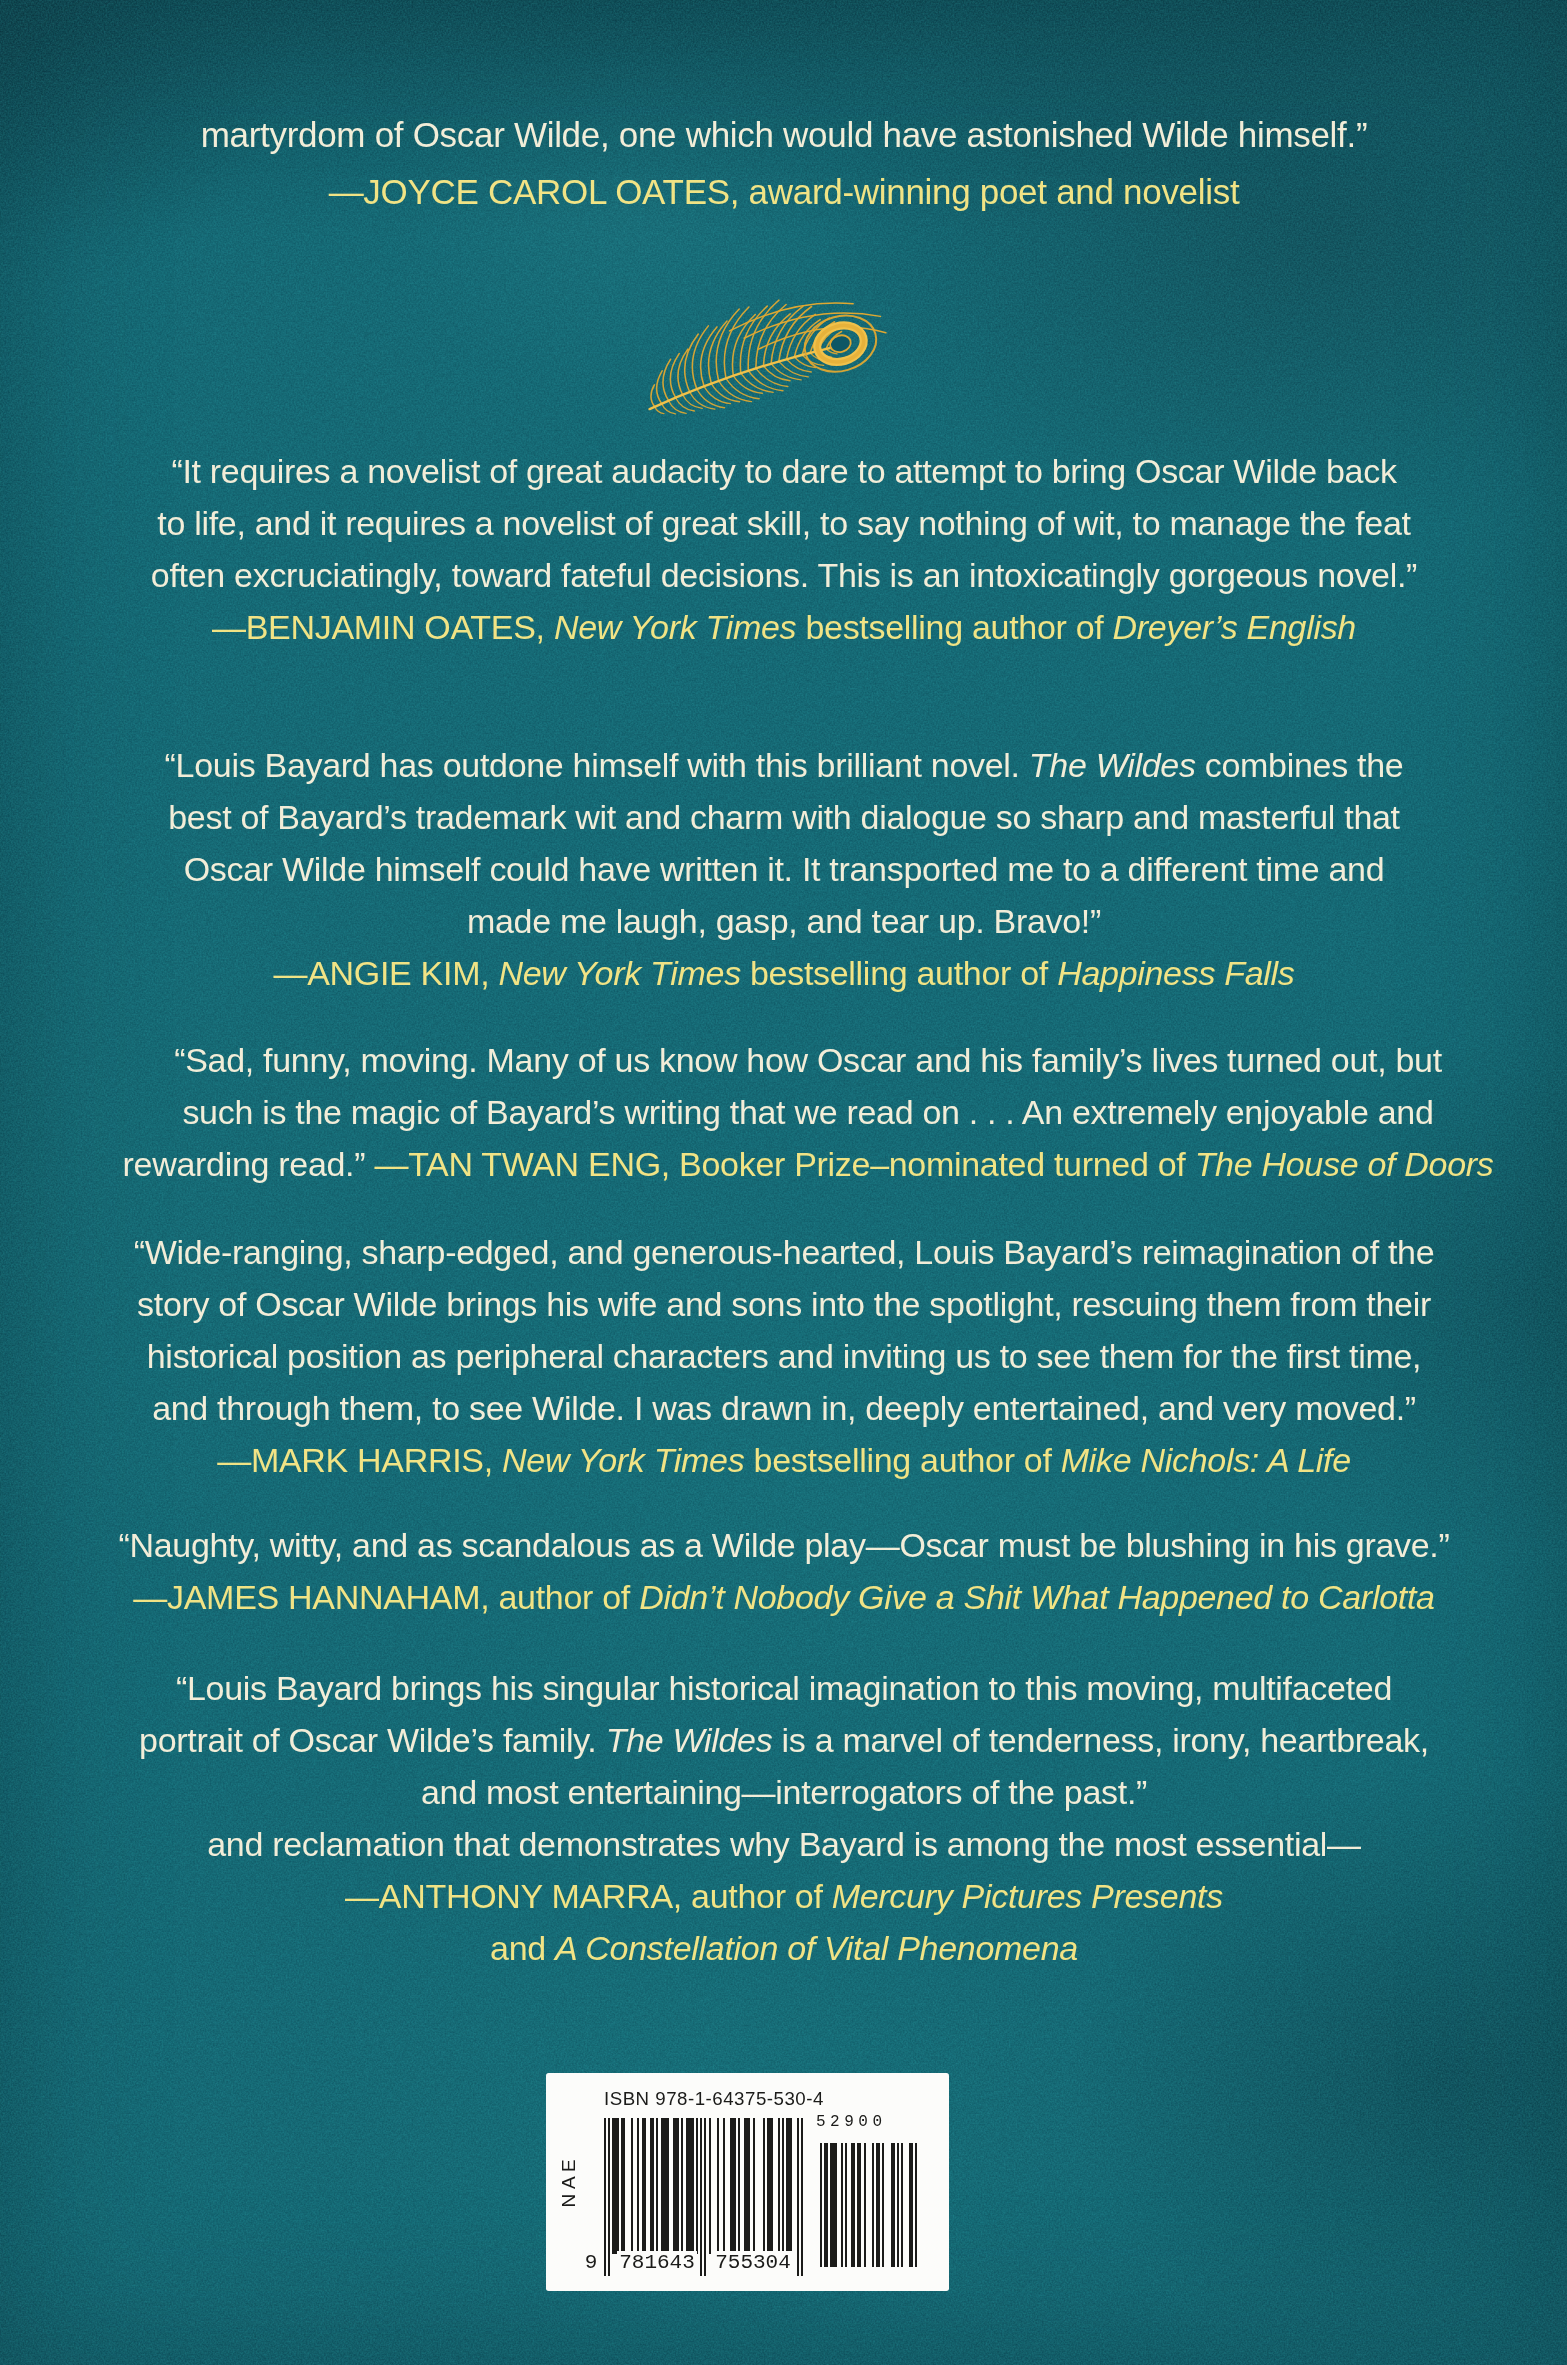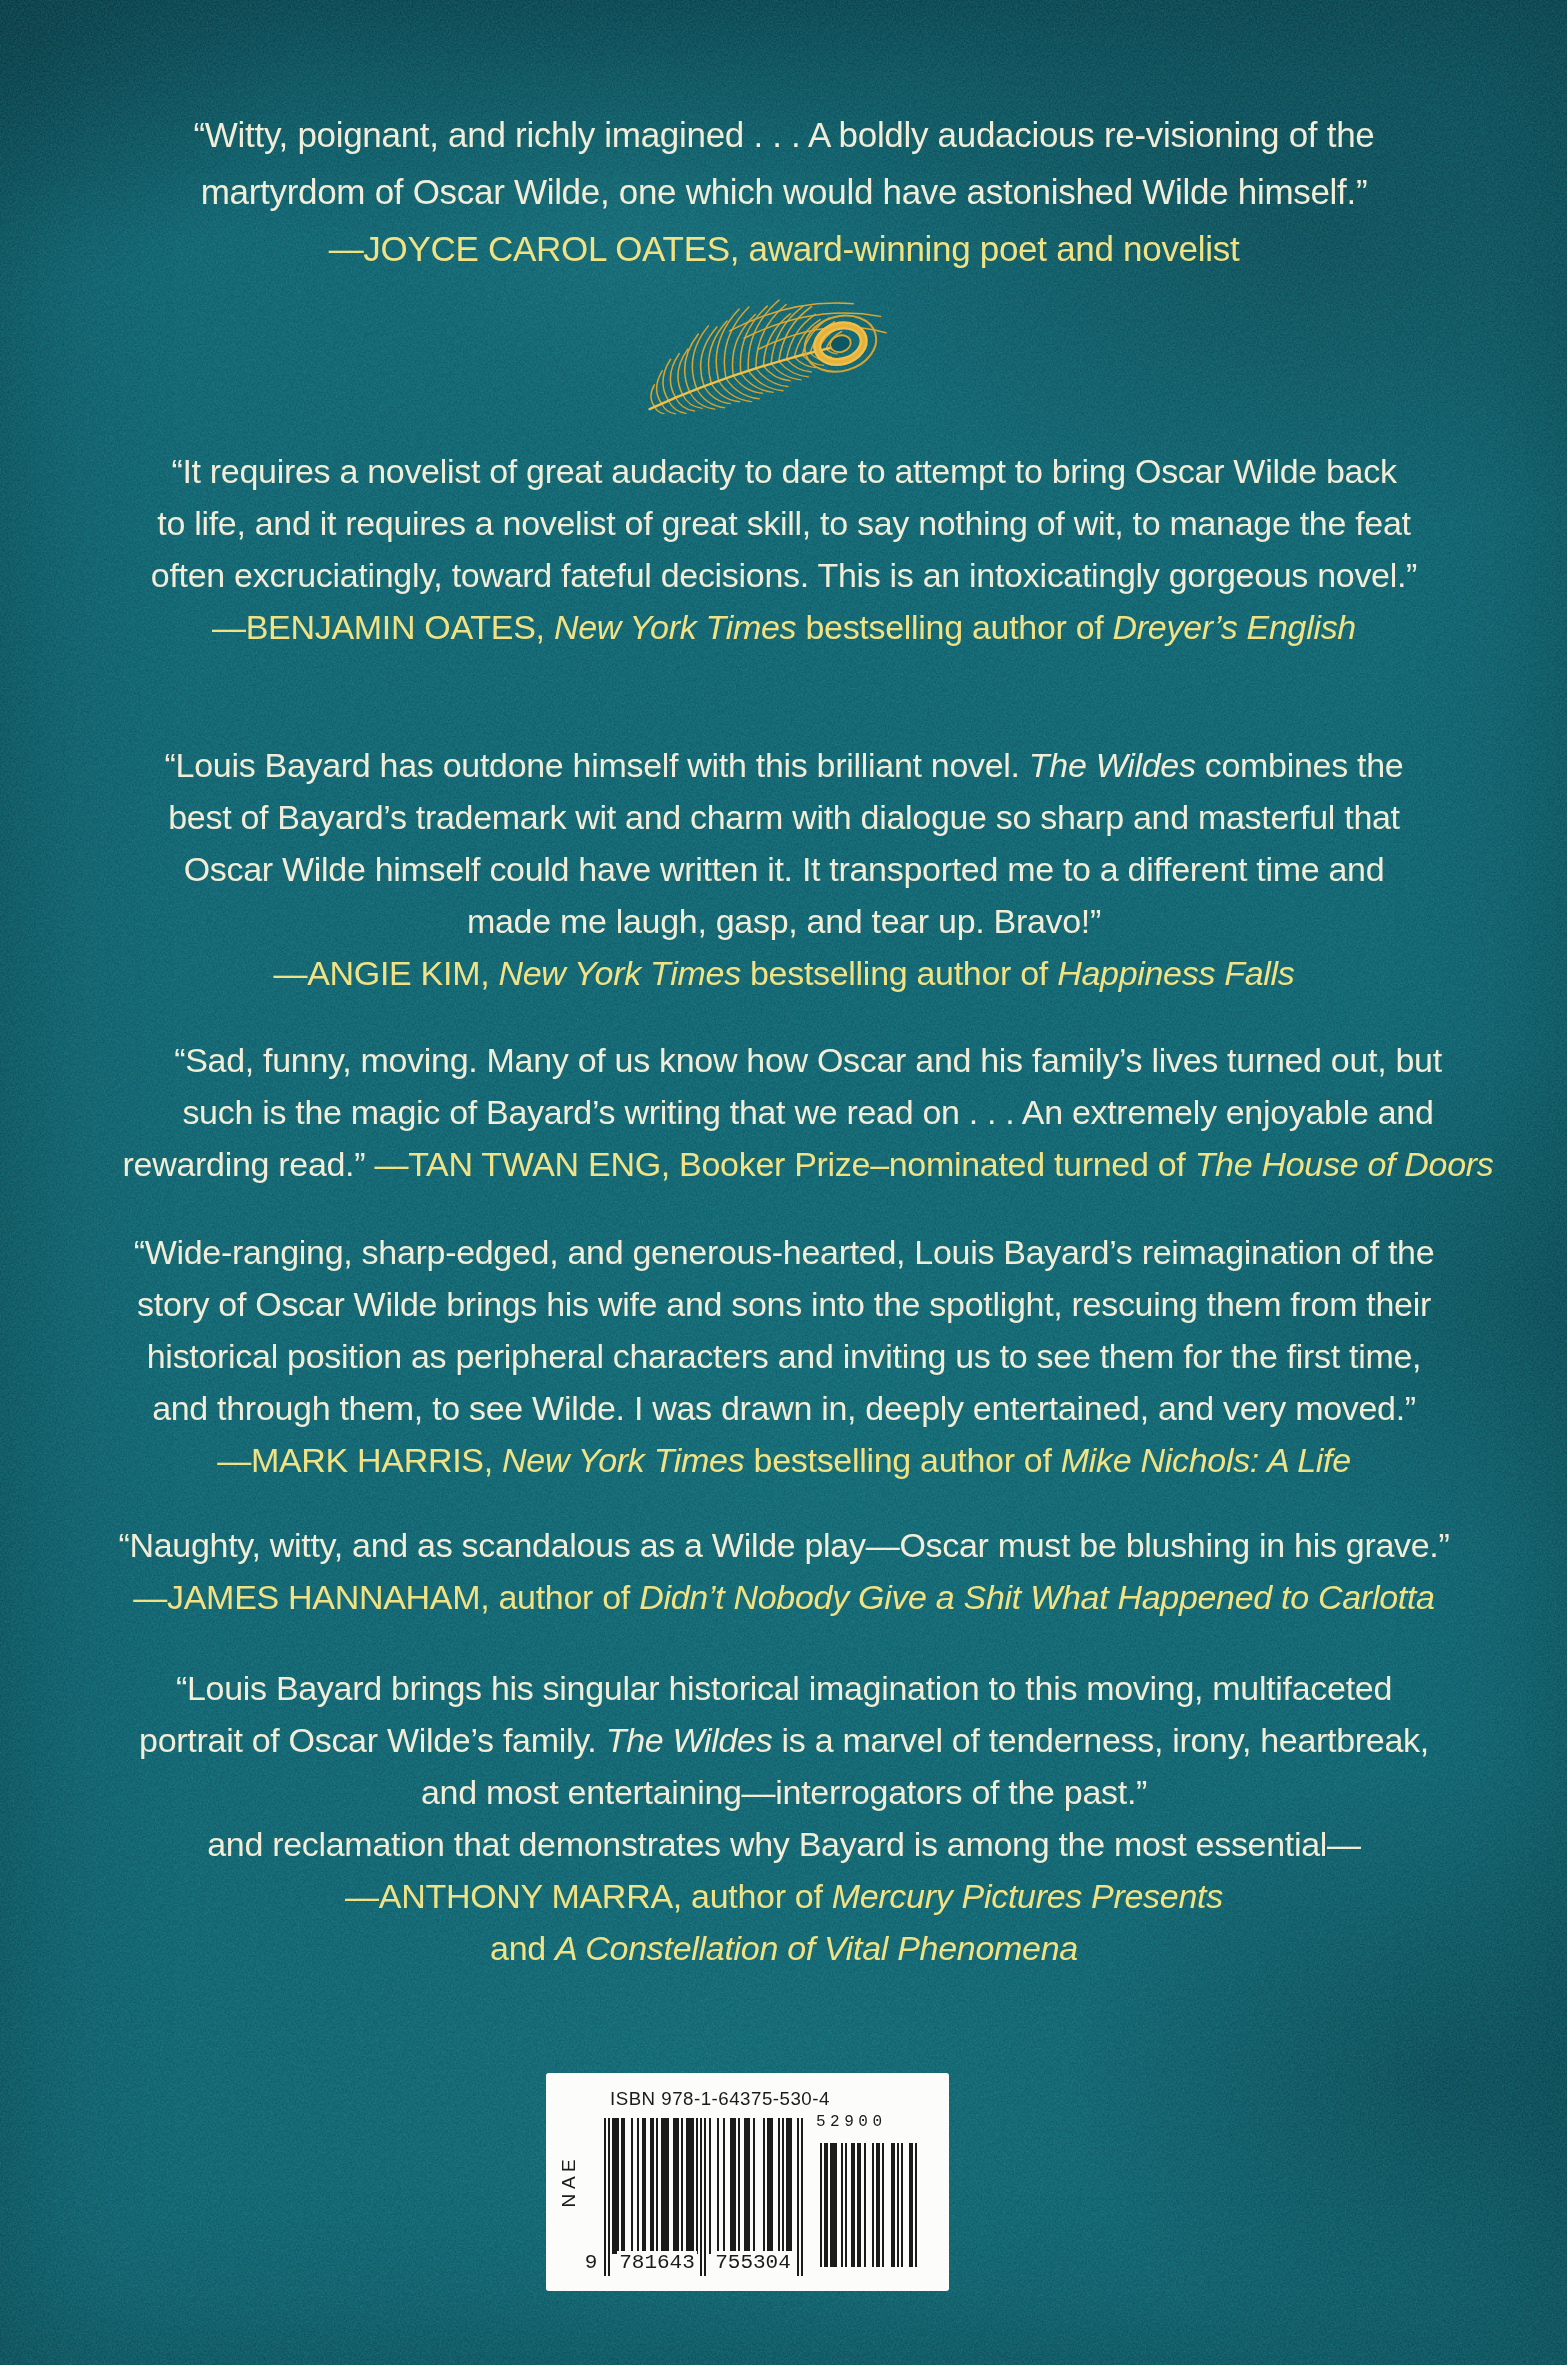--- a/index.html
+++ b/index.html
@@ -38,21 +38,21 @@
   .seg-bi{color:var(--cream,#F2EDD8);font-style:italic;}
   .seg-a{color:var(--yellow,#F1E385);}
   .seg-ai{color:var(--yellow,#F1E385);font-style:italic;}
 
   .feather{position:absolute;left:635px;top:280px;width:260px;height:151px;}
 
   .barcode-panel{
     position:absolute;left:546px;top:2073px;width:403px;height:218px;
     background:var(--panel,#FCFCFA);border-radius:2.7px;
   }
-  .isbn{position:absolute;left:64px;top:14.6px;font-size:18.7px;letter-spacing:0.5px;
+  .isbn{position:absolute;left:58px;top:14.6px;font-size:18.7px;letter-spacing:0.5px;
         color:var(--ink,#1B1B19);}
   .ean-vert{position:absolute;left:11px;top:84px;width:24px;color:var(--ink,#1B1B19);
         font-size:19px;line-height:17.3px;text-align:center;}
   .ean-vert span{display:block;transform:rotate(-90deg);height:17.3px;}
   .bars{position:absolute;}
   .bars-main{left:58px;top:45px;width:199px;height:158px;}
   .bars-addon{left:272px;top:70px;width:100px;height:124px;}
   .bars .bar{position:absolute;top:0;background:var(--ink,#1B1B19);}
   .digit{position:absolute;font-family:"Liberation Mono",monospace;color:var(--ink,#1B1B19);
          font-size:21px;line-height:24px;top:178px;background:var(--panel,#FCFCFA);text-align:center;}
@@ -77,21 +77,20 @@
   </svg>
   <svg class="texture2" width="1568" height="2366" aria-hidden="true" viewBox="0 0 1723 2600">
     <filter id="grainB">
         <feTurbulence type="fractalNoise" baseFrequency="0.12 0.2" numOctaves="3" seed="4"></feTurbulence>
       <feColorMatrix type="matrix" values="0 0 0 0 0.02  0 0 0 0 0.18  0 0 0 0 0.22  0 0 0 0.8 0"></feColorMatrix>
     </filter>
     <rect width="1723" height="2600" filter="url(#grainB)"></rect>
   </svg>
 
   <div class="quote q1">
-      <div class="qline"><span class="seg-b">“Witty, poignant, and richly imagined . . . A boldly audacious re-visioning of the</span></div>
       <div class="qline"><span class="seg-b">martyrdom of Oscar Wilde, one which would have astonished Wilde himself.”</span></div>
       <div class="qline"><span class="seg-a">—JOYCE CAROL OATES, award-winning poet and novelist</span></div>
     </div>
 
   <svg class="feather" viewBox="0 0 286 166" aria-hidden="true">
     <g id="feather-art" fill="none" stroke-linecap="round">
         <path d="M21.8,139.4 q-8.2,-10.5 -0.5,-24.1 M29.4,136.0 q-11.5,-16.2 0.5,-36.1 M37.0,132.7 q-13.5,-21.1 2.1,-45.6 M44.7,129.4 q-13.3,-23.1 3.9,-48.4 M52.4,126.2 q-12.7,-24.7 5.7,-50.2 M60.2,123.1 q-14.7,-32.2 9.4,-63.7 M68.1,120.0 q-14.5,-36.1 12.6,-69.6 M76.0,116.9 q-12.1,-34.7 14.1,-65.3 M84.0,113.9 q-11.1,-37.5 17.2,-68.9 M92.0,111.0 q-10.9,-44.0 22.6,-79.2 M100.1,108.1 q-8.8,-44.4 25.2,-78.4 M108.2,105.3 q-5.9,-38.9 24.1,-67.4 M116.4,102.5 q-4.5,-43.4 29.1,-73.8 M124.7,99.8 q-2.7,-46.5 33.6,-77.7 M133.0,97.2 q-0.5,-42.7 33.2,-70.3 M141.3,94.6 q1.2,-35.4 29.4,-57.4 M149.7,92.0 q3.2,-39.5 35.0,-63.1 M158.2,89.5 q4.9,-38.4 36.0,-60.4 M166.7,87.1 q5.5,-31.8 31.7,-49.4 M175.3,84.7 q5.9,-26.9 28.4,-41.2 M183.9,82.4 q7.2,-26.9 30.0,-40.7 M192.6,80.1 q7.3,-22.8 26.9,-34.2 M201.3,77.9 q6.0,-16.3 20.3,-24.2 M210.1,75.7 q5.5,-13.0 17.1,-19.1 " stroke="#DFA832" stroke-width="1.7" opacity="0.95"></path>
         <path d="M21.8,139.4 q2.6,6.4 10.0,7.5 M29.4,136.0 q4.1,9.5 15.1,11.2 M37.0,132.7 q5.4,11.9 19.2,13.9 M44.7,129.4 q6.0,12.5 20.6,14.6 M52.4,126.2 q6.4,12.9 21.5,15.0 M60.2,123.1 q8.5,16.3 27.6,18.9 M68.1,120.0 q9.7,17.8 30.5,20.5 M76.0,116.9 q9.5,16.6 29.0,19.1 M84.0,113.9 q10.4,17.5 31.1,20.0 M92.0,111.0 q12.4,20.0 36.2,22.8 M100.1,108.1 q12.8,19.8 36.5,22.5 M108.2,105.3 q11.4,17.0 31.9,19.2 M116.4,102.5 q13.0,18.6 35.5,21.0 M124.7,99.8 q14.2,19.6 38.1,22.0 M133.0,97.2 q13.4,17.7 35.2,19.9 M141.3,94.6 q11.4,14.5 29.3,16.2 M149.7,92.0 q13.0,16.0 33.0,17.8 M158.2,89.5 q13.0,15.3 32.4,17.0 M166.7,87.1 q11.1,12.6 27.2,14.0 M175.3,84.7 q9.7,10.6 23.3,11.7 M183.9,82.4 q10.0,10.5 23.6,11.5 M192.6,80.1 q8.7,8.9 20.4,9.7 M201.3,77.9 q6.5,6.3 14.9,6.9 M210.1,75.7 q5.3,5.0 12.2,5.5 " stroke="#DFA832" stroke-width="1.5" opacity="0.9"></path>
         <path d="M104,56 Q172,20 240,26" stroke="#DFA832" stroke-width="1.6"></path>
         <path d="M120,64 Q196,26 270,40" stroke="#DFA832" stroke-width="1.6"></path>

